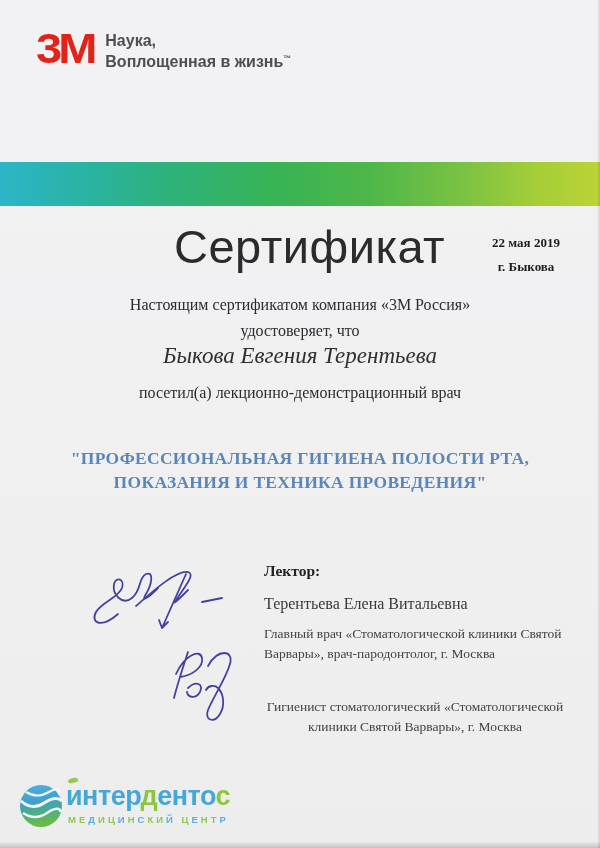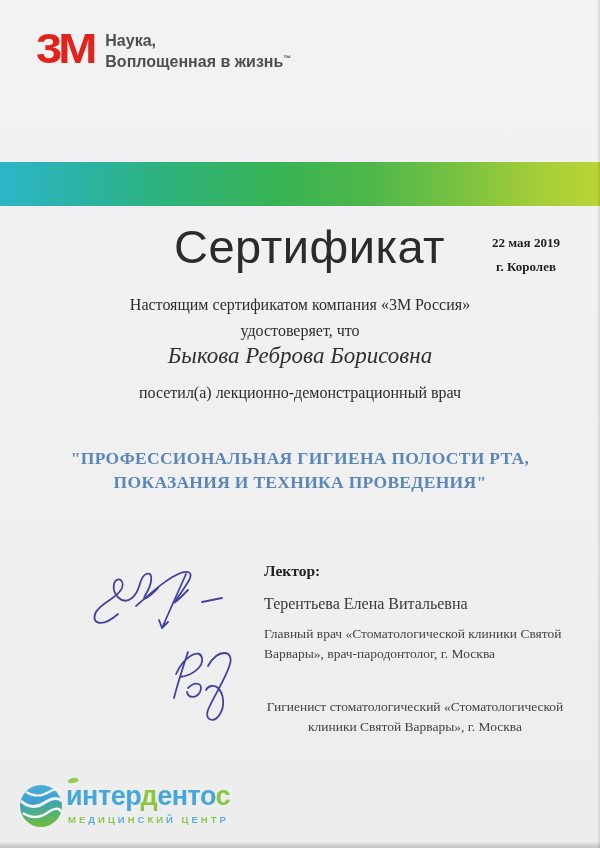--- a/index.html
+++ b/index.html
@@ -102,28 +102,28 @@
       <span>Наука,</span><br>
       <span>Воплощенная в жизнь</span><span class="tm">™</span>
     </div>
   </div>
 
   <div class="gradient-bar"></div>
 
   <div class="cert-title">Сертификат</div>
   <div class="date-block">
     <div>22 мая 2019</div>
-    <div>г. Королев</div>
+    <div>г. Быкова</div>
   </div>
 
   <div class="intro">
     <div>Настоящим сертификатом компания «3М Россия»</div>
     <div>удостоверяет, что</div>
   </div>
-  <div class="recipient">Быкова Реброва Борисовна</div>
+  <div class="recipient">Быкова Евгения Терентьева</div>
   <div class="attended">посетил(а) лекционно-демонстрационный врач</div>
   <div class="course">
     <div>"ПРОФЕССИОНАЛЬНАЯ ГИГИЕНА ПОЛОСТИ РТА,</div>
     <div>ПОКАЗАНИЯ И ТЕХНИКА ПРОВЕДЕНИЯ"</div>
   </div>
 
   <div class="lect-heading">Лектор:</div>
   <div class="lect-name-0">Терентьева Елена Витальевна</div>
   <div class="lect-desc-0">Главный врач «Стоматологической клиники Святой Варвары», врач-пародонтолог, г. Москва</div>
   <div class="lect-desc-1">Гигиенист стоматологический «Стоматологической клиники Святой Варвары», г. Москва</div>

